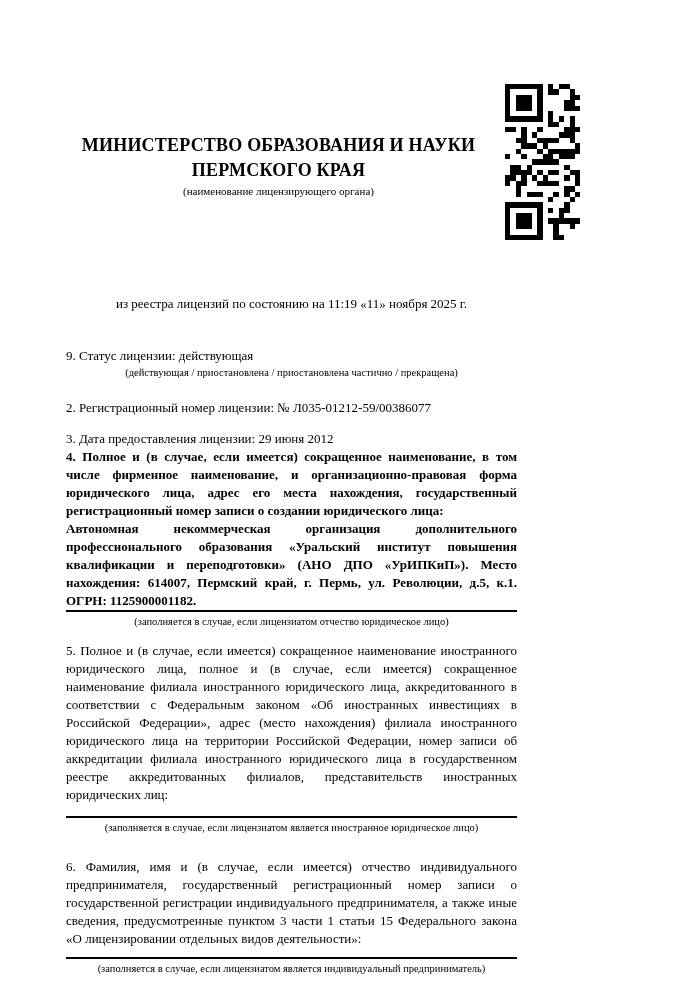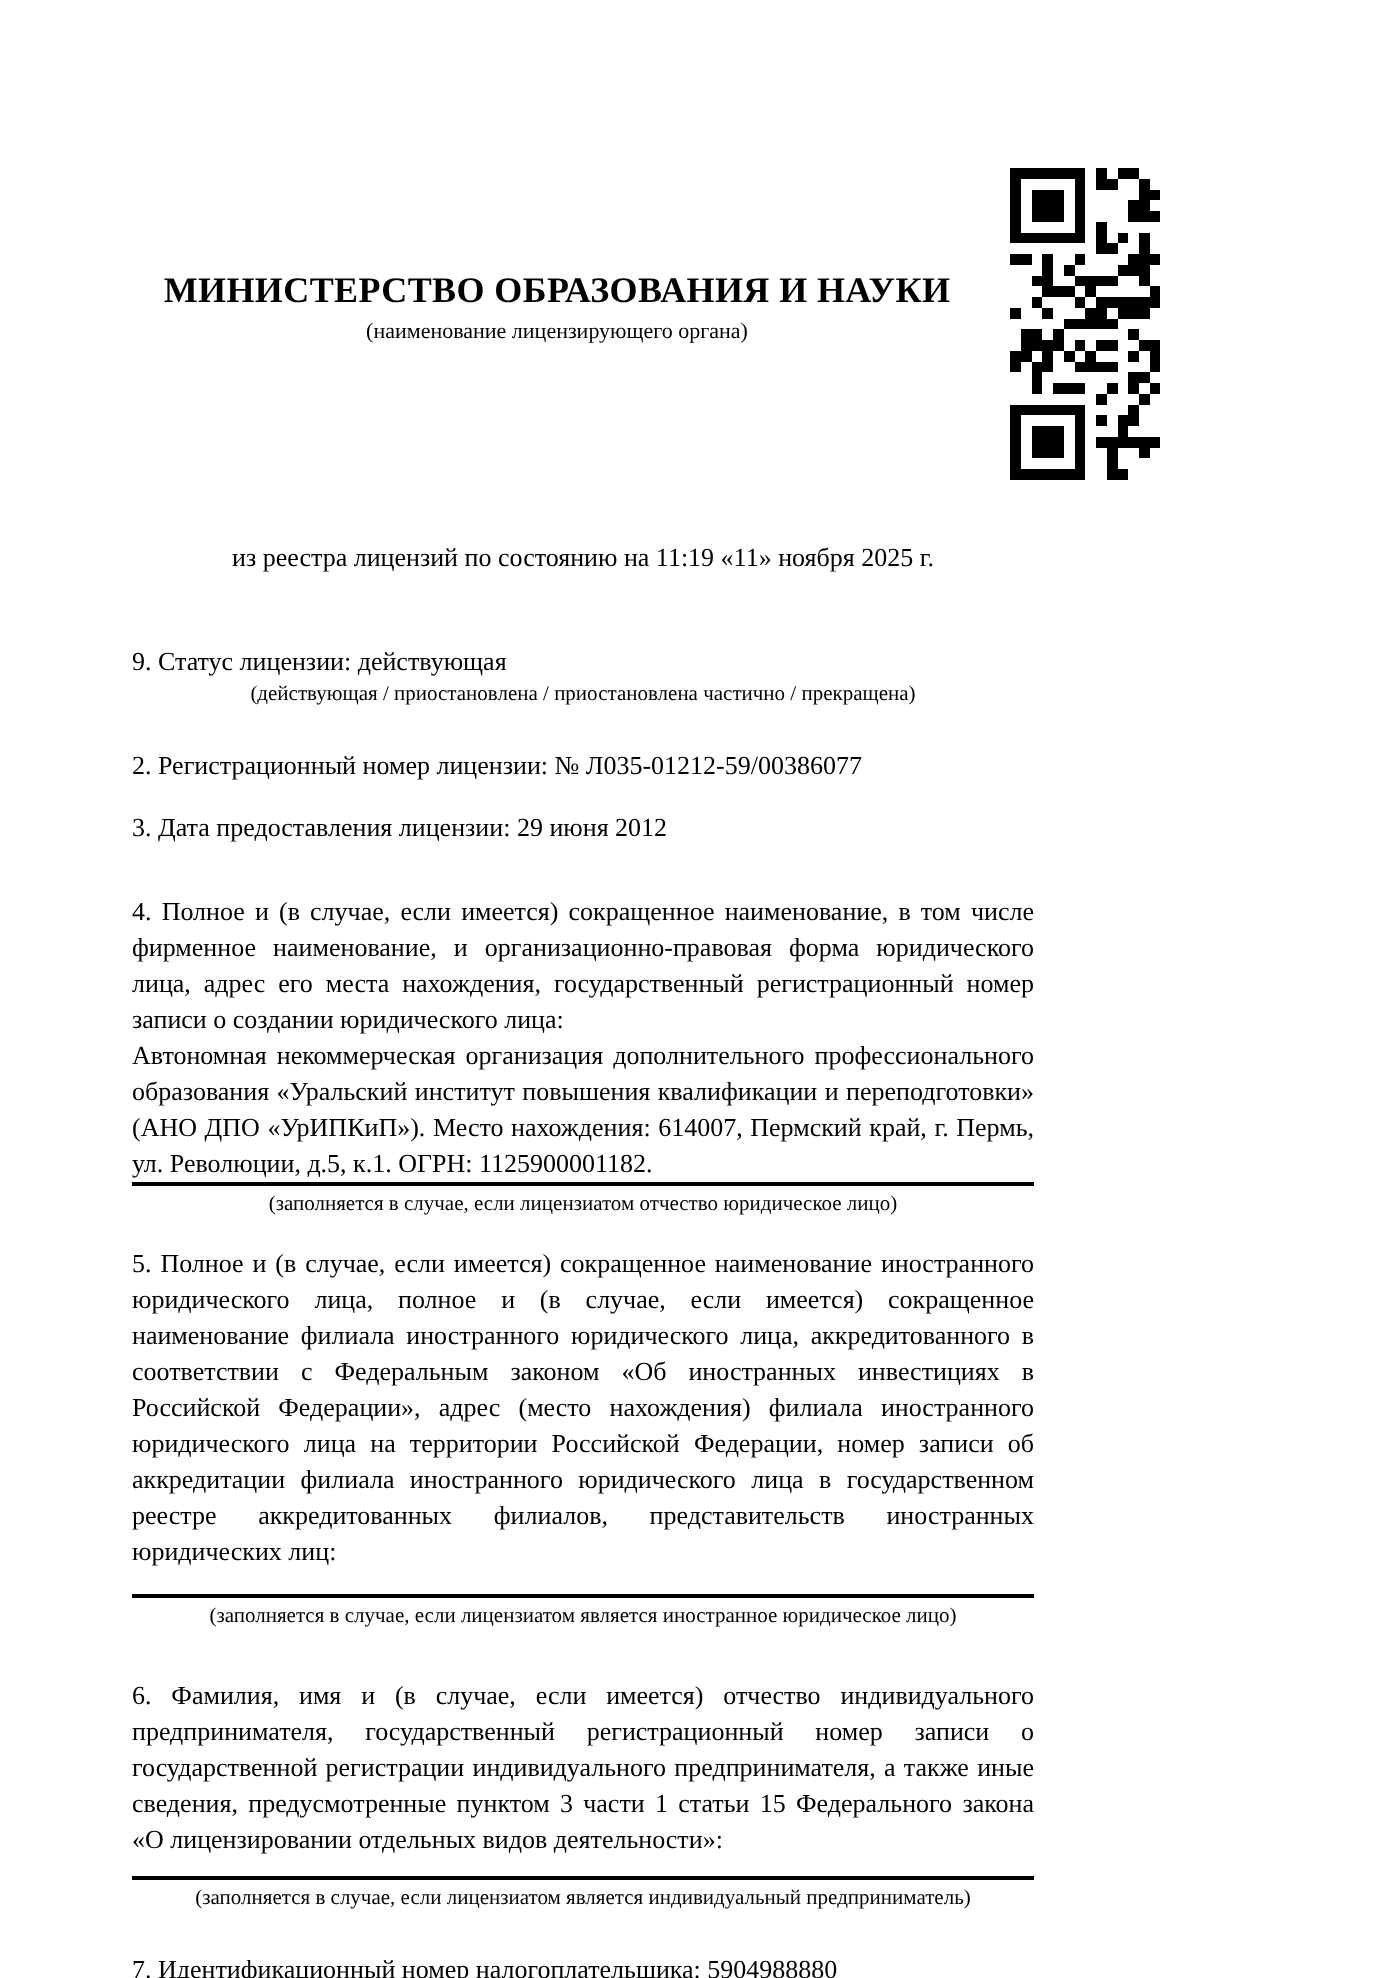--- a/index.html
+++ b/index.html
@@ -35,21 +35,21 @@
   }
 
   .item{font-size:13px;line-height:18px;}
   .just{text-align:justify;}
   .cap{font-size:10.5px;line-height:13px;text-align:center;}
   .rule{border-bottom:2px solid #000;height:0;}
 
   .mt-item1{margin-top:33px;}
   .mt-item2{margin-top:20px;}
   .mt-item3{margin-top:13px;}
-  .mt-item4{margin-top:24px;}
+  .mt-item4{margin-top:0;font-weight:bold;}
   .mt-item5{margin-top:14px;}
   .mt-item6{margin-top:24px;}
   .mt-item7{margin-top:20px;}
   .mt-cap1{margin-top:1px;}
   .mt-cap{margin-top:3px;}
   .mt-rule5{margin-top:12px;}
   .mt-rule6{margin-top:9px;}
 
   .page-num{margin-top:14px;text-align:center;font-size:13px;line-height:18px;}
 </style>
@@ -467,20 +467,21 @@
         <rect x="23" y="28" width="1" height="1"></rect>
         <rect x="27" y="28" width="1" height="1"></rect>
         <rect x="28" y="28" width="1" height="1"></rect>
       </svg>
   </div>
 
   <div class="content">
 
     <div class="org">
       <div>МИНИСТЕРСТВО ОБРАЗОВАНИЯ И НАУКИ</div>
+      <div>ПЕРМСКОГО КРАЯ</div>
     </div>
     <div class="org-caption">(наименование лицензирующего органа)</div>
 
     <div class="doc-title">
       <div>из реестра лицензий по состоянию на 11:19 «11» ноября 2025 г.</div>
     </div>
 
     <div class="item mt-item1">9. Статус лицензии: действующая</div>
     <div class="cap mt-cap1">(действующая / приостановлена / приостановлена частично / прекращена)</div>
 

